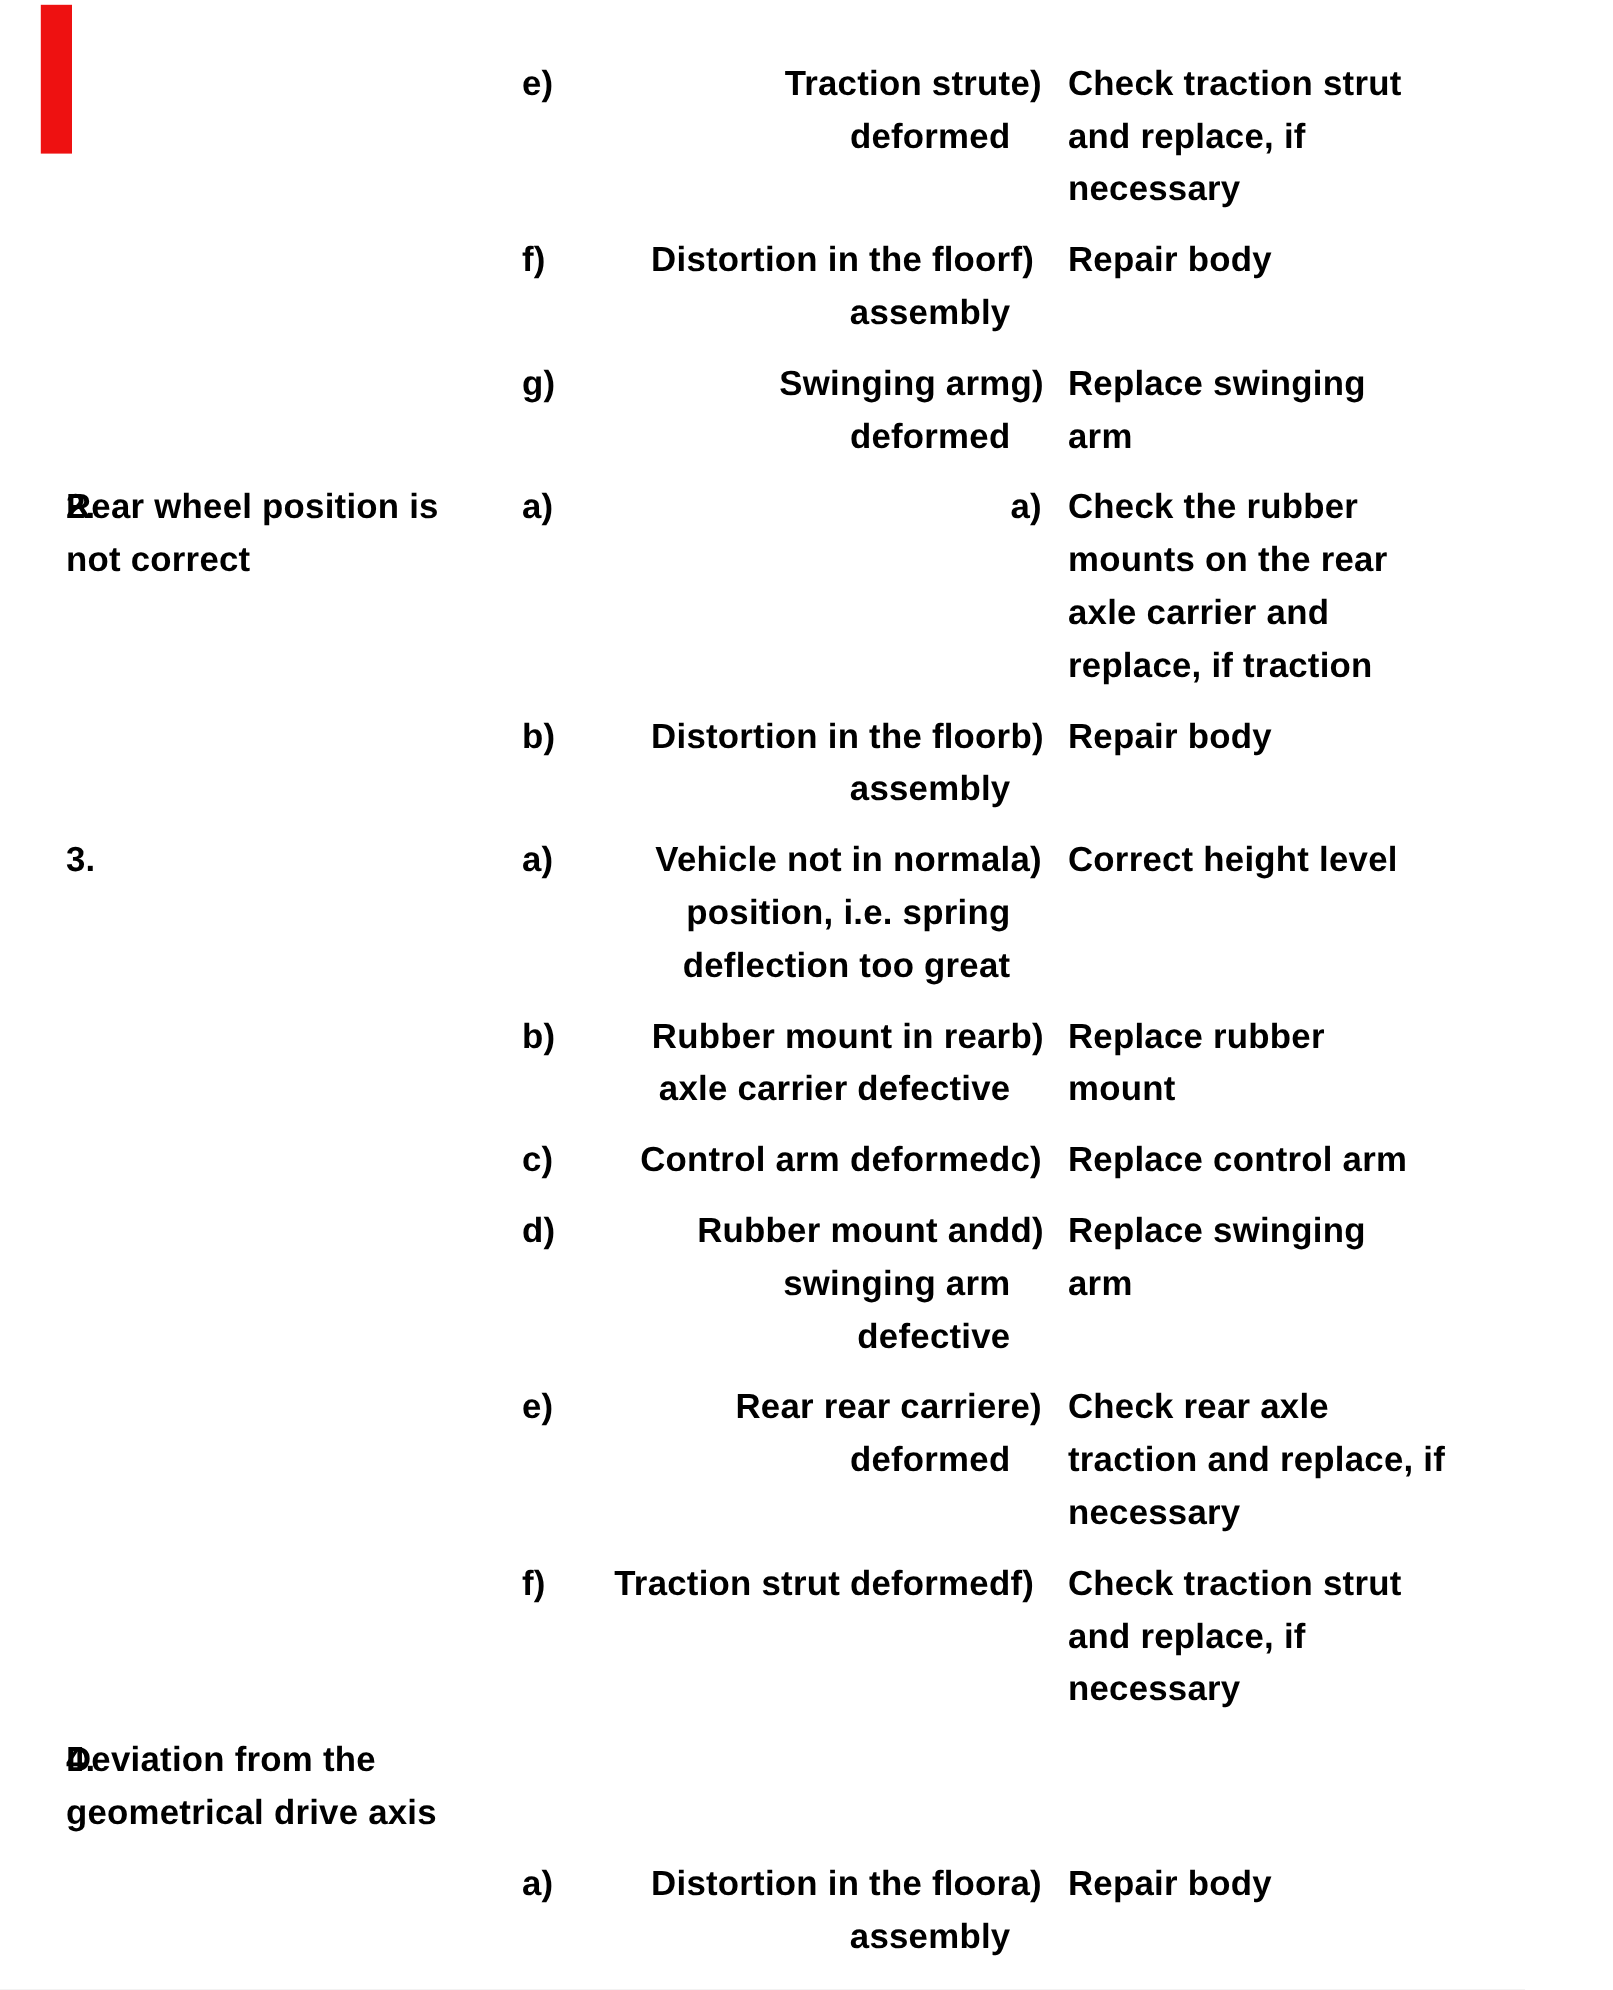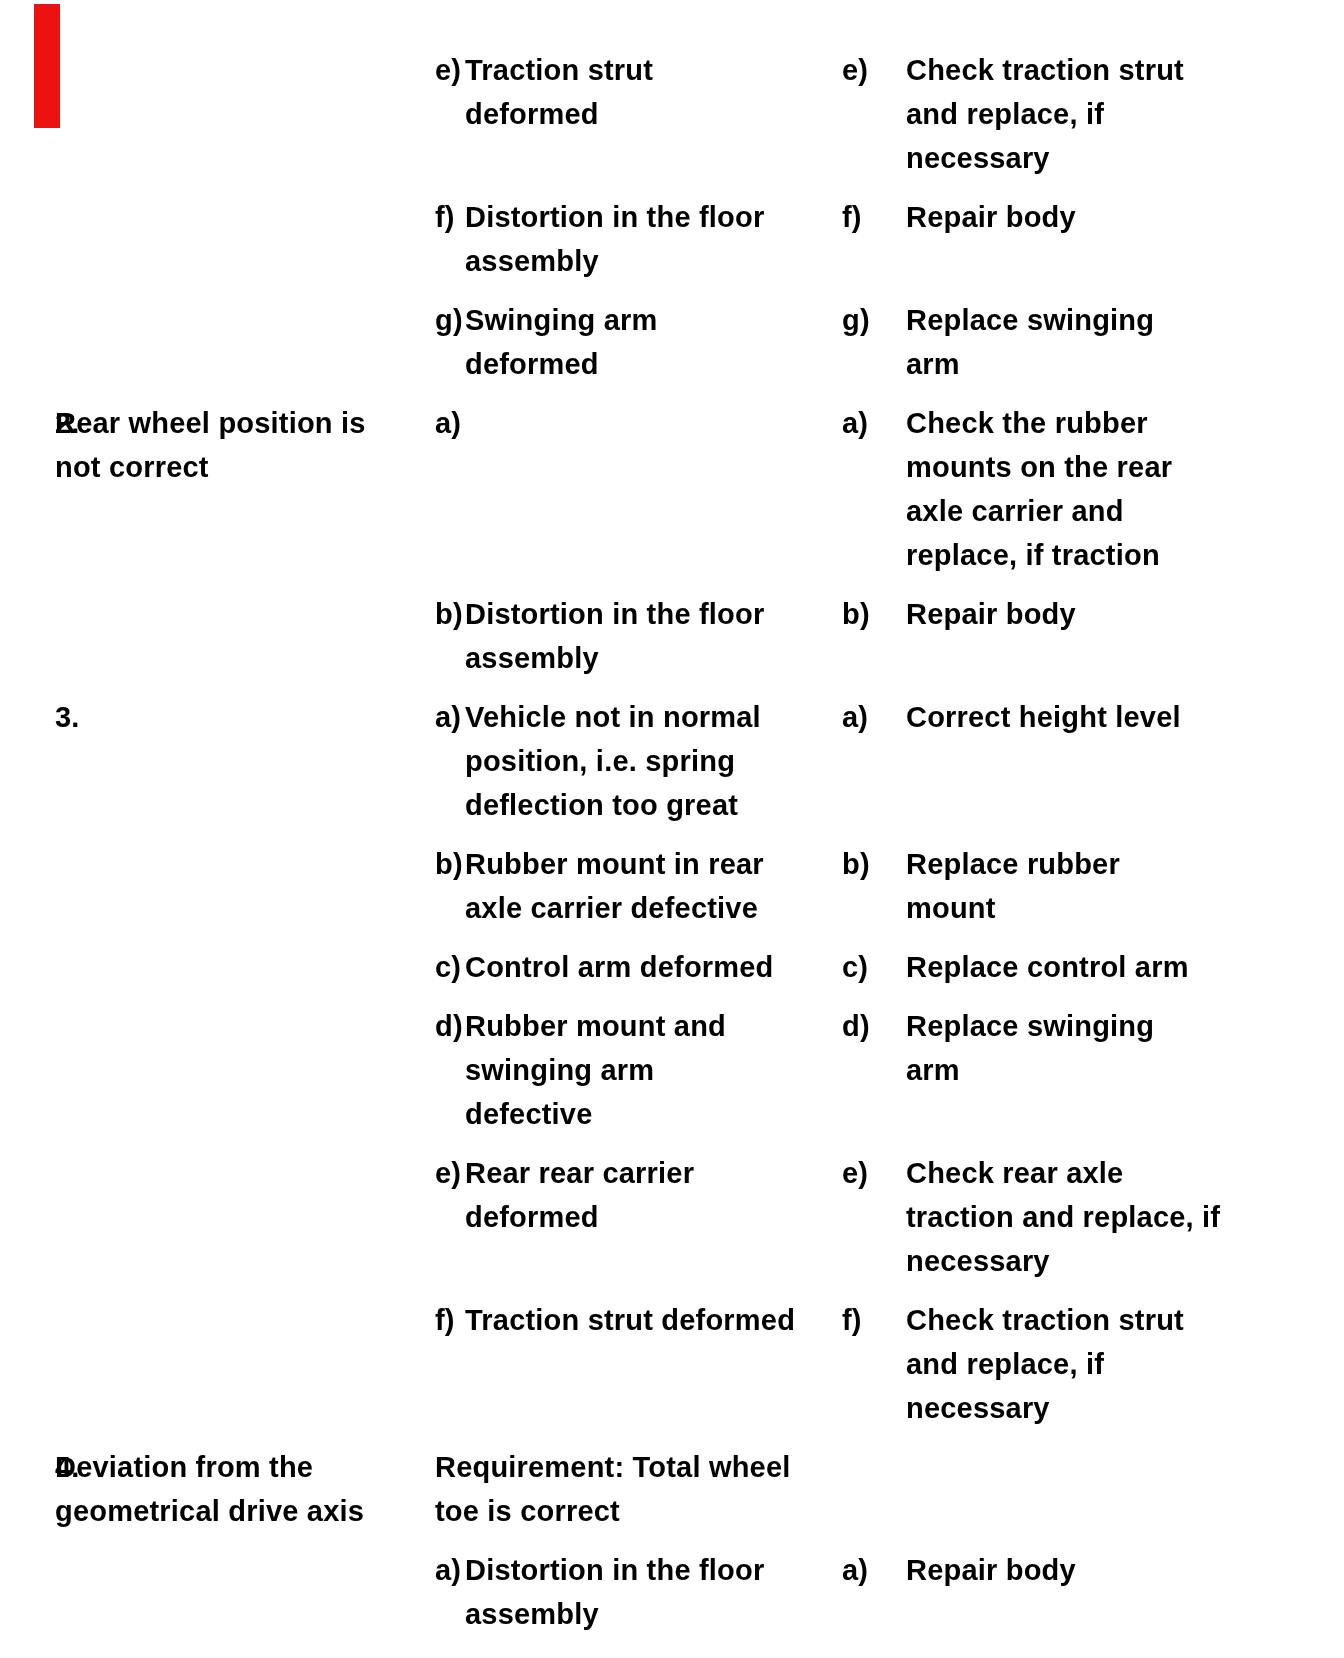--- a/index.html
+++ b/index.html
@@ -30,23 +30,23 @@
     gap:15px;
   }
   .row{
     display:grid;
     grid-template-columns:380px 407px 353px;
   }
   .cell{position:relative;}
   .tag{position:absolute;left:0;top:0;white-space:pre;}
   .txt{white-space:pre;}
   .cell.problem .txt{}
-  .cell.cause .txt{margin-left:30px;}
+  .cell.cause .txt{margin-left:30px;text-align:right;}
   .cell.cause .txt.flush{margin-left:0;}
-  .cell.remedy .txt{margin-left:64px;}
+  .cell.remedy .txt{margin-left:48px;}
 </style>
 </head>
 <body>
 
 <div class="page" style="background: rgb(255, 255, 255); color: rgb(0, 0, 0);">
   <div class="red-bar" style="background: rgb(238, 17, 17);"></div>
   <div class="table">
       <div class="row">
         <div class="cell problem"></div>
         <div class="cell cause">
@@ -194,25 +194,20 @@
 and replace, if
 necessary</div>
         </div>
       </div>
       <div class="row">
         <div class="cell problem">
           <span class="tag">4.</span>
           <div class="txt">Deviation from the
 geometrical drive axis</div>
         </div>
-        <div class="cell cause">
-          <span class="tag"></span>
-          <div class="txt flush">Requirement: Total wheel
-toe is correct</div>
-        </div>
         <div class="cell remedy"></div>
       </div>
       <div class="row">
         <div class="cell problem"></div>
         <div class="cell cause">
           <span class="tag">a)</span>
           <div class="txt">Distortion in the floor
 assembly</div>
         </div>
         <div class="cell remedy">

